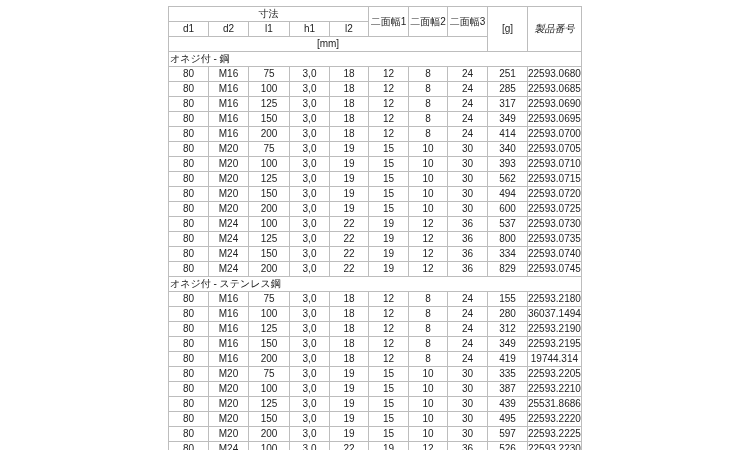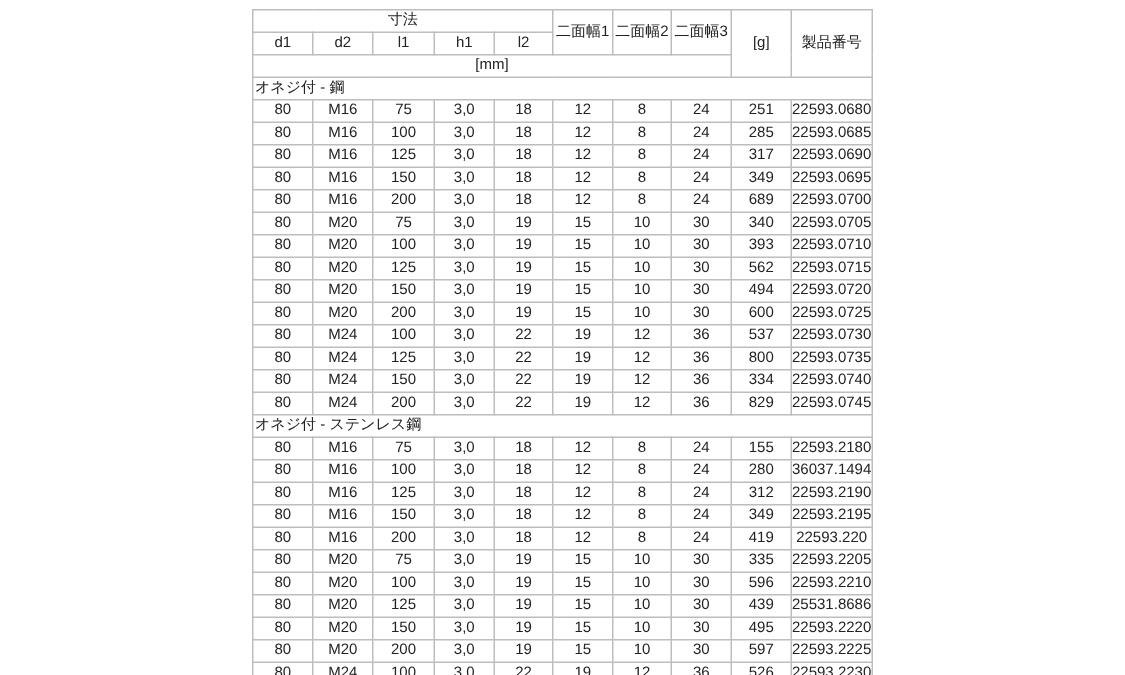--- a/index.html
+++ b/index.html
@@ -6,21 +6,21 @@
   body { width:750px; height:450px; position:relative; overflow:hidden;
          font-family:"Liberation Sans","DejaVu Sans",sans-serif; color:#222; }
   table.spec { position:absolute; left:168px; top:6px; border-collapse:collapse;
                font-size:10px; table-layout:fixed; border:1px solid #555; }
   table.spec td, table.spec th { border:1px solid #bdbdbd; text-align:center; padding:0;
                height:14px; line-height:14px; font-weight:normal; white-space:nowrap; overflow:hidden; }
   table.spec th { color:#222; }
   td.section { text-align:left !important; padding-left:1px !important; border-left:1px solid #555; }
   col.c1{width:40px} col.c2{width:40px} col.c3{width:41px} col.c4{width:40px} col.c5{width:39px}
   col.c6{width:40px} col.c7{width:39px} col.c8{width:40px} col.c9{width:40px} col.c10{width:53px}
-  th.strong { font-weight:bold; }
+  th.strong { font-weight:bold;font-style:italic; }
 </style>
 </head>
 <body>
 
 <table class="spec">
   <colgroup>
     <col class="c1">
       <col class="c2">
       <col class="c3">
       <col class="c4">
@@ -105,21 +105,21 @@
       </tr>
       <tr>
         <td>80</td>
         <td>M16</td>
         <td>200</td>
         <td>3,0</td>
         <td>18</td>
         <td>12</td>
         <td>8</td>
         <td>24</td>
-        <td>689</td>
+        <td>414</td>
         <td>22593.0700</td>
       </tr>
       <tr>
         <td>80</td>
         <td>M20</td>
         <td>75</td>
         <td>3,0</td>
         <td>19</td>
         <td>15</td>
         <td>10</td>
@@ -277,21 +277,21 @@
       <tr>
         <td>80</td>
         <td>M16</td>
         <td>200</td>
         <td>3,0</td>
         <td>18</td>
         <td>12</td>
         <td>8</td>
         <td>24</td>
         <td>419</td>
-        <td>22593.220</td>
+        <td>19744.314</td>
       </tr>
       <tr>
         <td>80</td>
         <td>M20</td>
         <td>75</td>
         <td>3,0</td>
         <td>19</td>
         <td>15</td>
         <td>10</td>
         <td>30</td>
@@ -300,21 +300,21 @@
       </tr>
       <tr>
         <td>80</td>
         <td>M20</td>
         <td>100</td>
         <td>3,0</td>
         <td>19</td>
         <td>15</td>
         <td>10</td>
         <td>30</td>
-        <td>596</td>
+        <td>387</td>
         <td>22593.2210</td>
       </tr>
       <tr>
         <td>80</td>
         <td>M20</td>
         <td>125</td>
         <td>3,0</td>
         <td>19</td>
         <td>15</td>
         <td>10</td>

